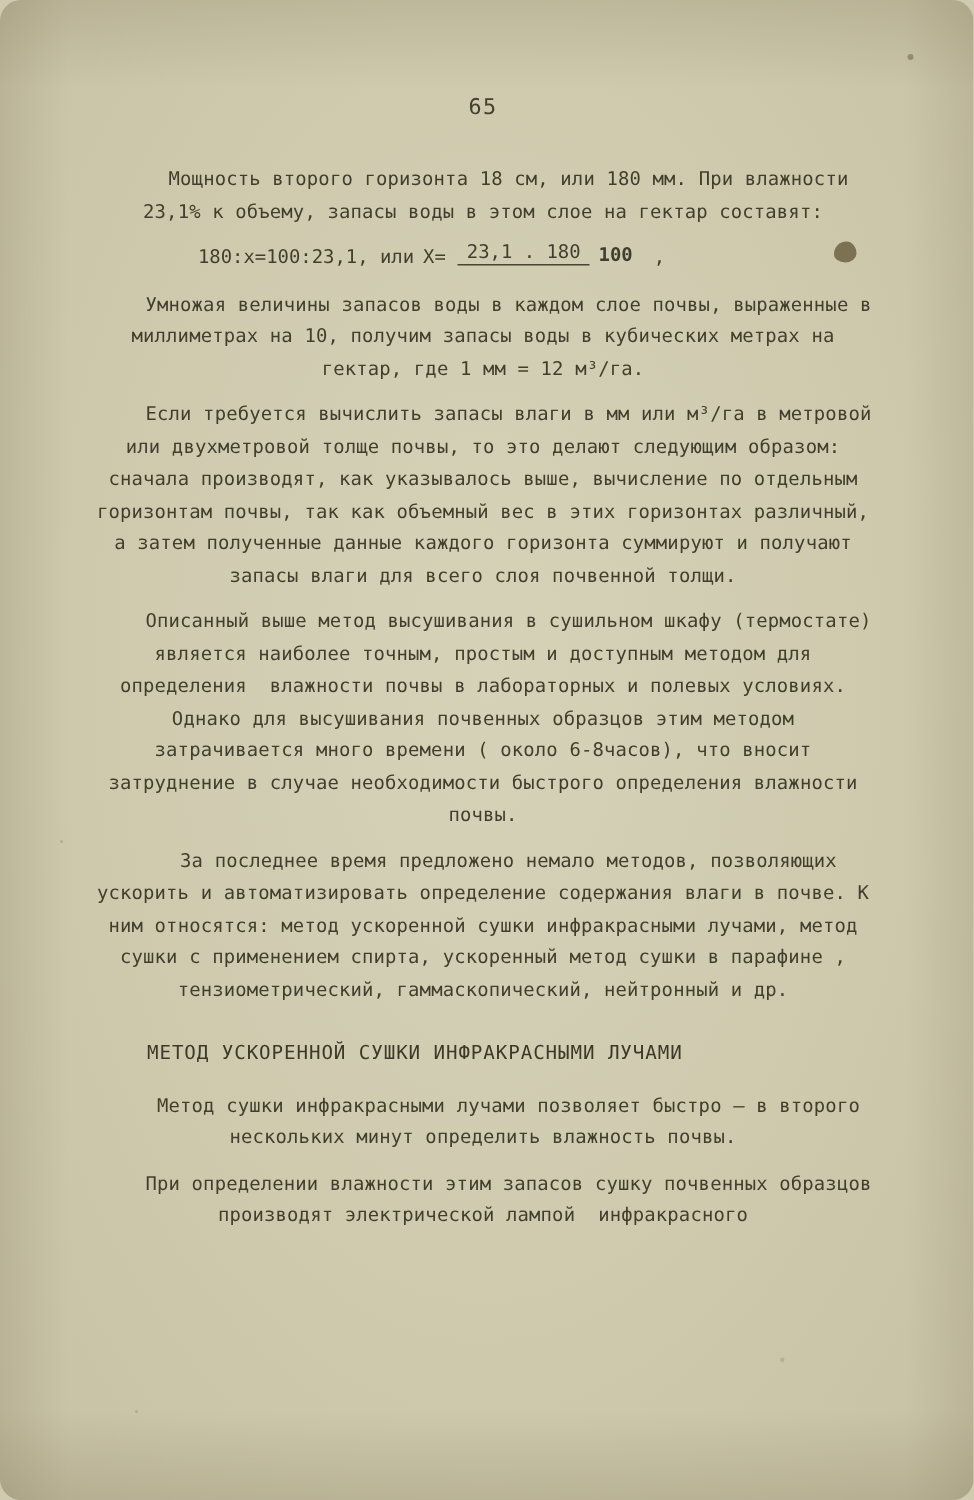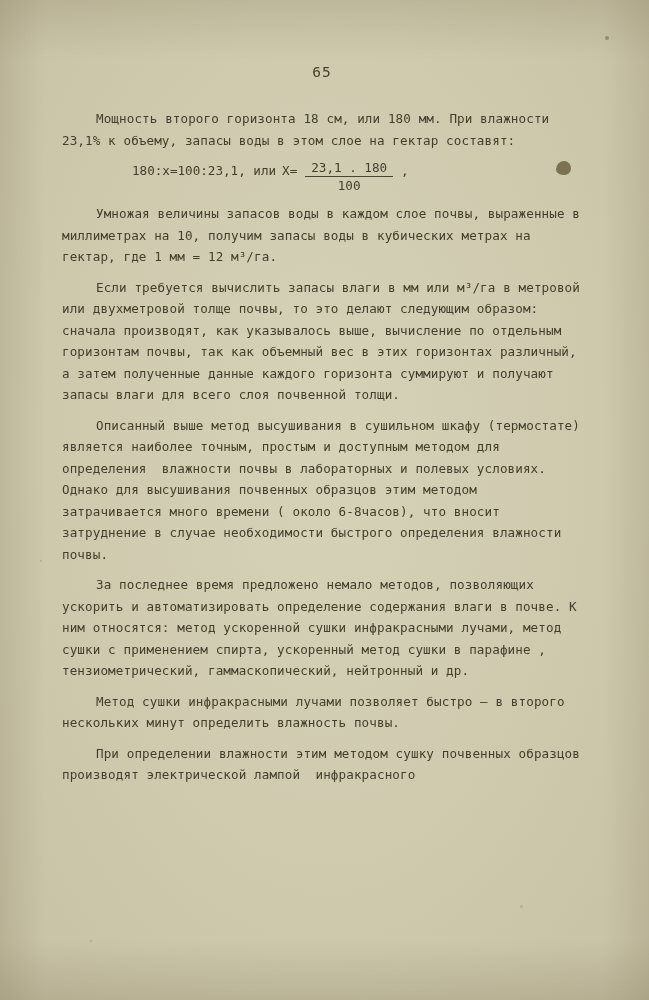--- a/index.html
+++ b/index.html
@@ -14,20 +14,21 @@
     overflow: hidden;
   }
   .page {
     position: relative;
     width: 649px;
     height: 1000px;
     background:
       radial-gradient(ellipse at 50% 45%, #d6d2b8 0%, #cfcaae 55%, #c6c0a4 100%);
     box-sizing: border-box;
     overflow: hidden;
+    border-radius: 14px;
   }
   
   .grain {
     position: absolute;
     inset: 0;
     pointer-events: none;
     background:
       linear-gradient(90deg, rgba(120,110,80,0.18) 0%, rgba(120,110,80,0.0) 7%, rgba(120,110,80,0.0) 93%, rgba(120,110,80,0.16) 100%),
       linear-gradient(180deg, rgba(120,110,80,0.20) 0%, rgba(120,110,80,0.0) 6%, rgba(120,110,80,0.0) 94%, rgba(120,110,80,0.22) 100%);
   }
@@ -50,54 +51,55 @@
     letter-spacing: 1px;
     margin-bottom: 28px;
     color: #46402f;
   }
   p.para {
     margin: 0 0 1px 0;
     font-size: 12.6px;
     line-height: 21.5px;
     letter-spacing: 0.1px;
     color: #433d2d;
-    text-align: left;
+    text-align: center;
     white-space: pre-wrap;
   }
   p.indent {
     text-indent: 34px;
   }
   .block {
     margin-bottom: 9px;
   }
   .formula-line {
     font-size: 12.6px;
     line-height: 21.5px;
     margin: 3px 0 2px 70px;
     color: #433d2d;
     display: flex;
     align-items: flex-start;
     gap: 6px;
   }
   .frac {
     display: inline-flex;
-    flex-direction: column;
+    flex-direction: row;
     align-items: center;
     vertical-align: middle;
     margin: 0 2px;
     line-height: 15px;
   }
   .frac .num {
     border-bottom: 1px solid #4a4433;
     padding: 0 6px 1px 6px;
     font-size: 12.6px;
   }
   .frac .den {
     padding: 1px 6px 0 6px;
     font-size: 12.6px;
+    font-weight: bold;
   }
   .heading {
     font-size: 12.8px;
     line-height: 21.5px;
     letter-spacing: 0.6px;
     margin: 22px 0 12px 36px;
     color: #3e3828;
   }
   .gap-small { height: 8px; }
   .ink-blot {
@@ -155,24 +157,25 @@
     </div>
 
     <div class="block">
       <p class="para indent">Описанный выше метод высушивания в сушильном шкафу (термостате) является наиболее точным, простым и доступным методом для определения  влажности почвы в лабораторных и полевых условиях. Однако для высушивания почвенных образцов этим методом затрачивается много времени ( около 6-8часов), что вносит затруднение в случае необходимости быстрого определения влажности почвы.</p>
     </div>
 
     <div class="block">
       <p class="para indent">За последнее время предложено немало методов, позволяющих ускорить и автоматизировать определение содержания влаги в почве. К ним относятся: метод ускоренной сушки инфракрасными лучами, метод сушки с применением спирта, ускоренный метод сушки в парафине , тензиометрический, гаммаскопический, нейтронный и др.</p>
     </div>
 
+    <div class="heading">МЕТОД УСКОРЕННОЙ СУШКИ ИНФРАКРАСНЫМИ ЛУЧАМИ</div>
 
     <div class="block">
       <p class="para indent">Метод сушки инфракрасными лучами позволяет быстро – в второго нескольких минут определить влажность почвы.</p>
     </div>
 
 
     <div class="block">
-      <p class="para indent">При определении влажности этим методом сушку почвенных образцов производят электрической лампой  инфракрасного</p>
+      <p class="para indent">При определении влажности этим запасов сушку почвенных образцов производят электрической лампой  инфракрасного</p>
     </div>
 
   </div>
 </div>
 
 </body></html>

